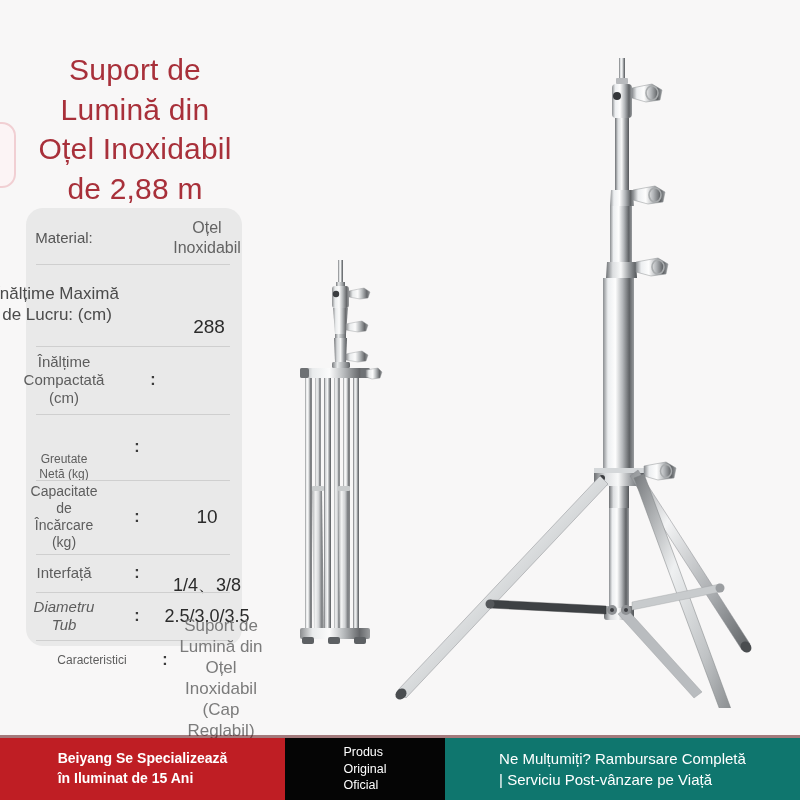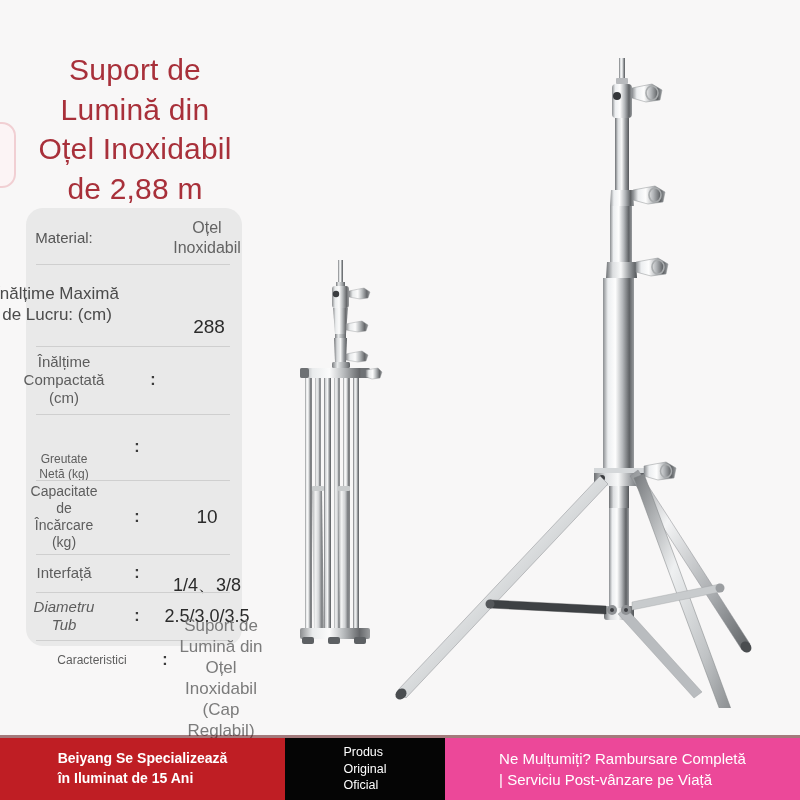--- a/index.html
+++ b/index.html
@@ -181,21 +181,21 @@
     font-weight: 700;
   }
   .seg-black {
     width: 160px;
     background: #050505;
     font-size: 12.5px;
     line-height: 1.35;
   }
   .seg-wide {
     flex: 1 1 auto;
-    background: #ec4899;
+    background: #0f766e;
     font-size: 15px;
     line-height: 1.4;
   }
   .banner-topline {
     position: absolute;
     left: 0;
     bottom: 62px;
     width: 800px;
     height: 3px;
     background: #5c1418;

